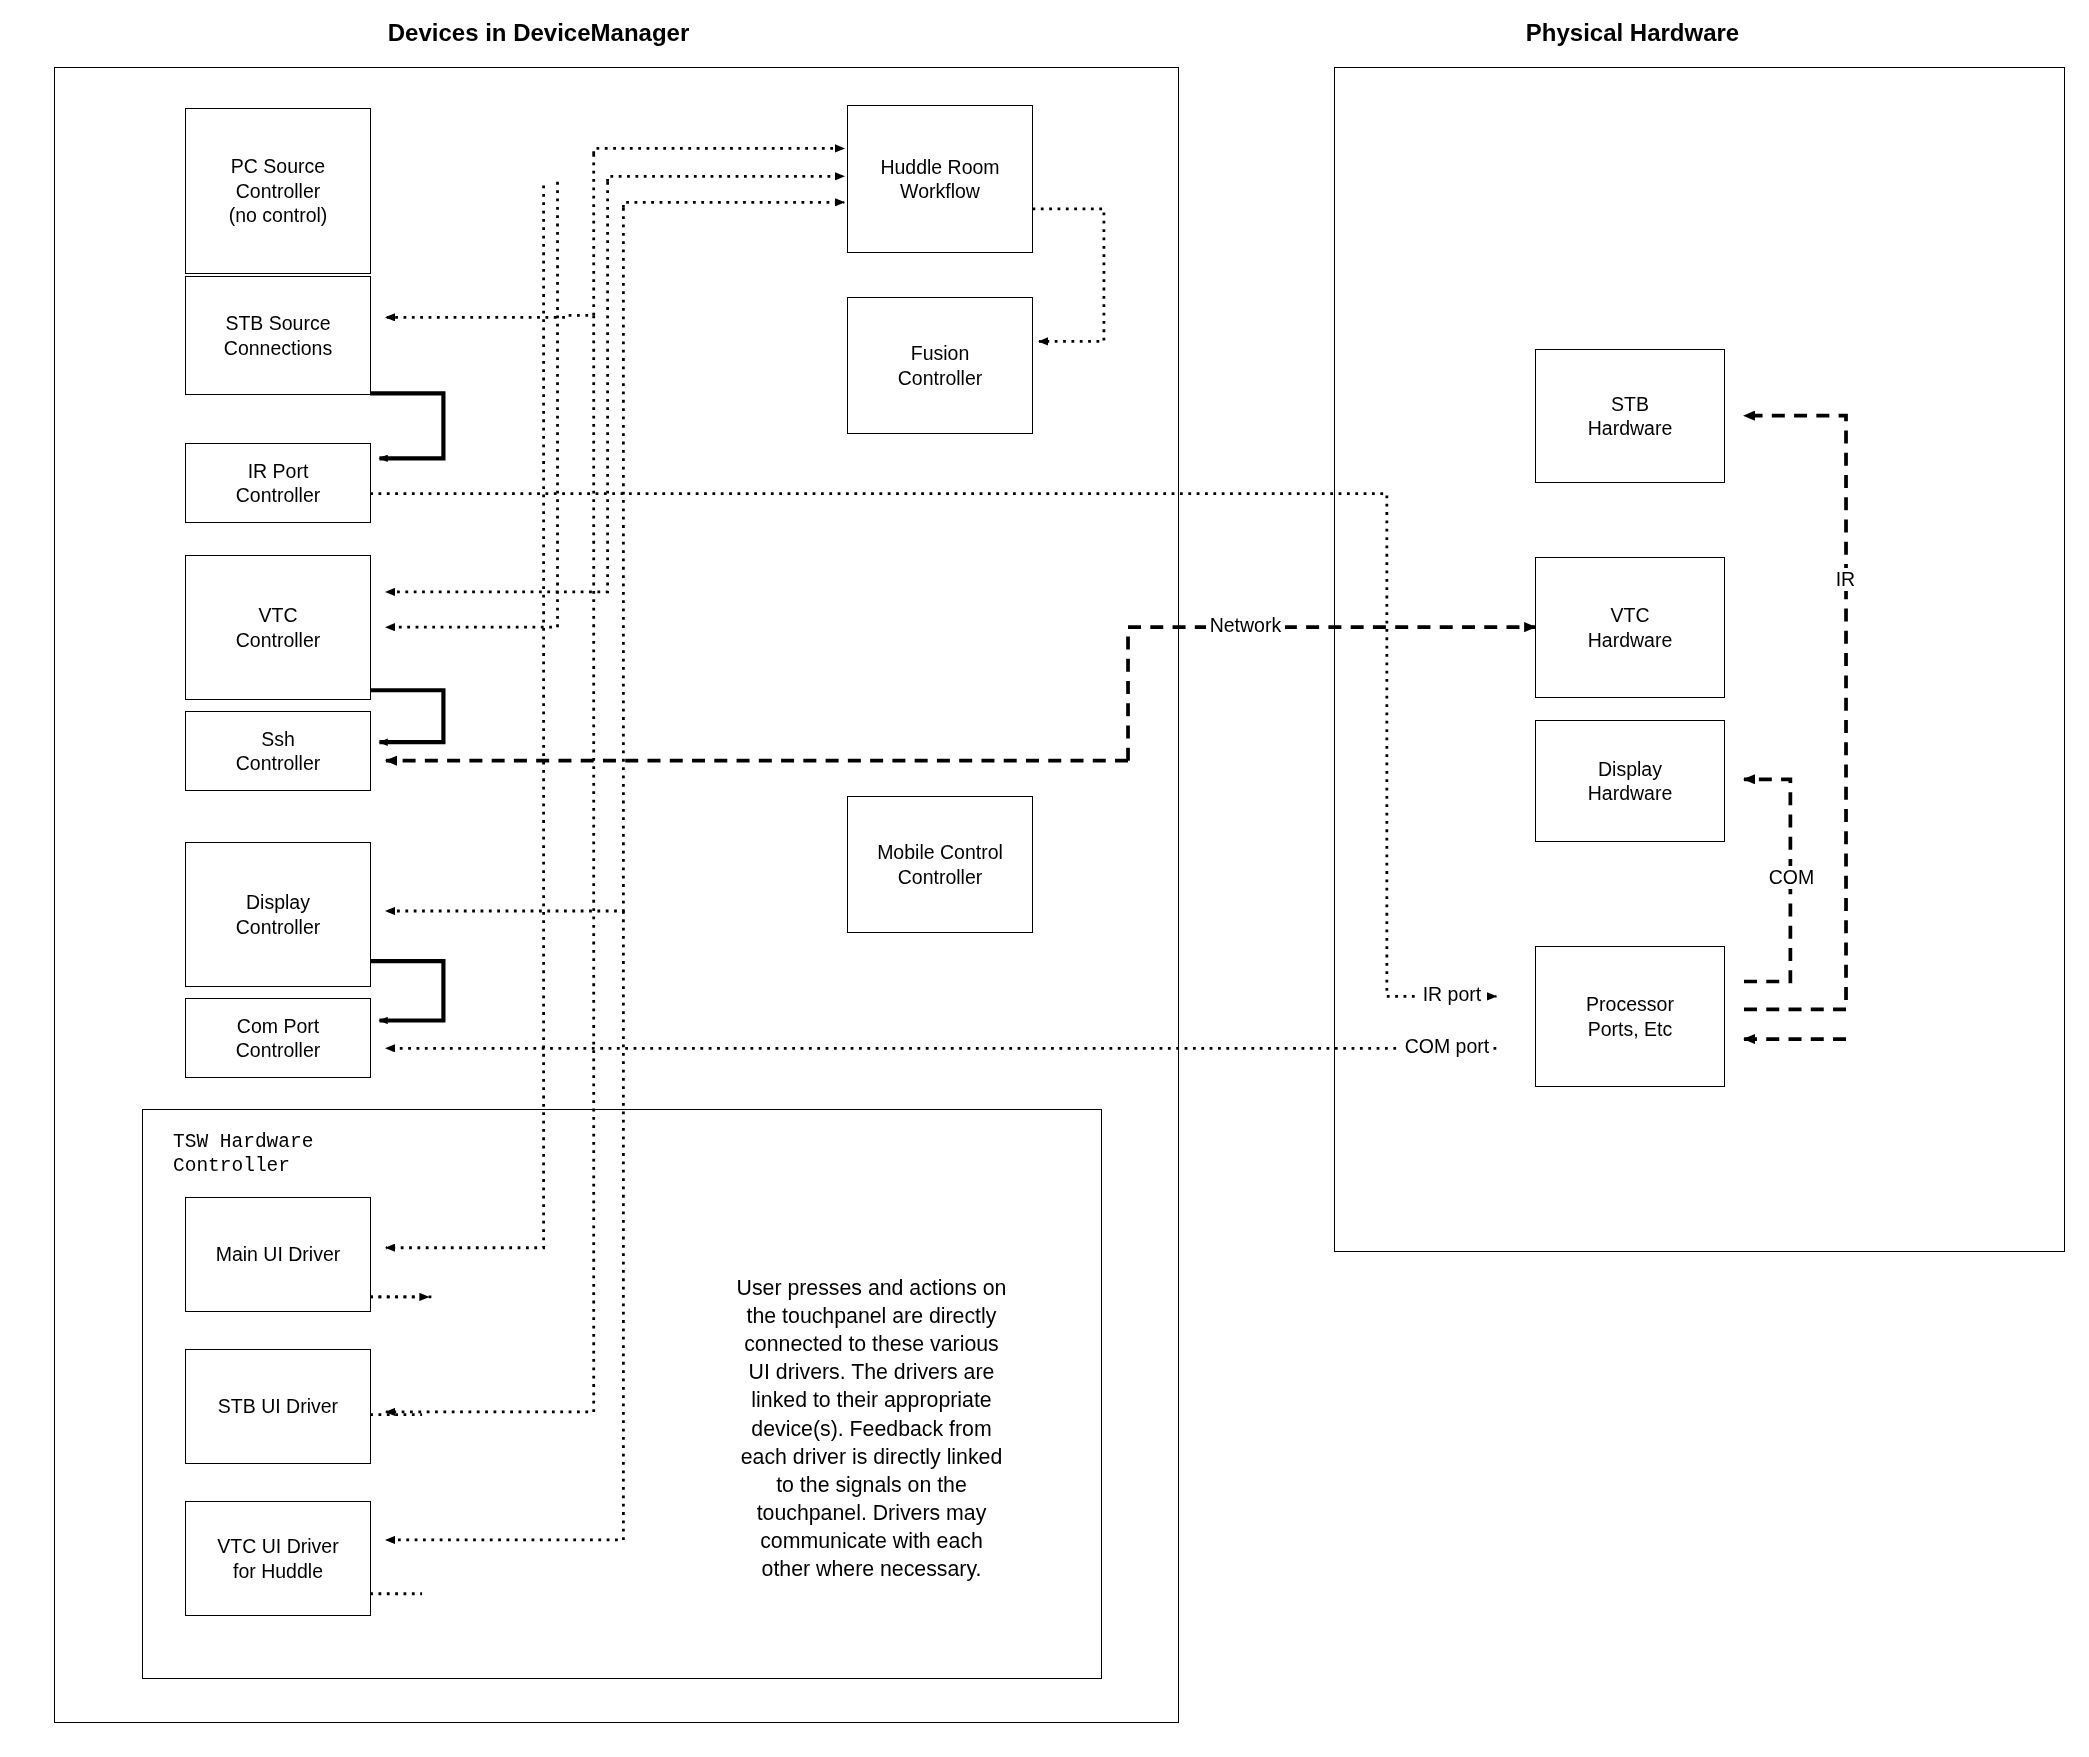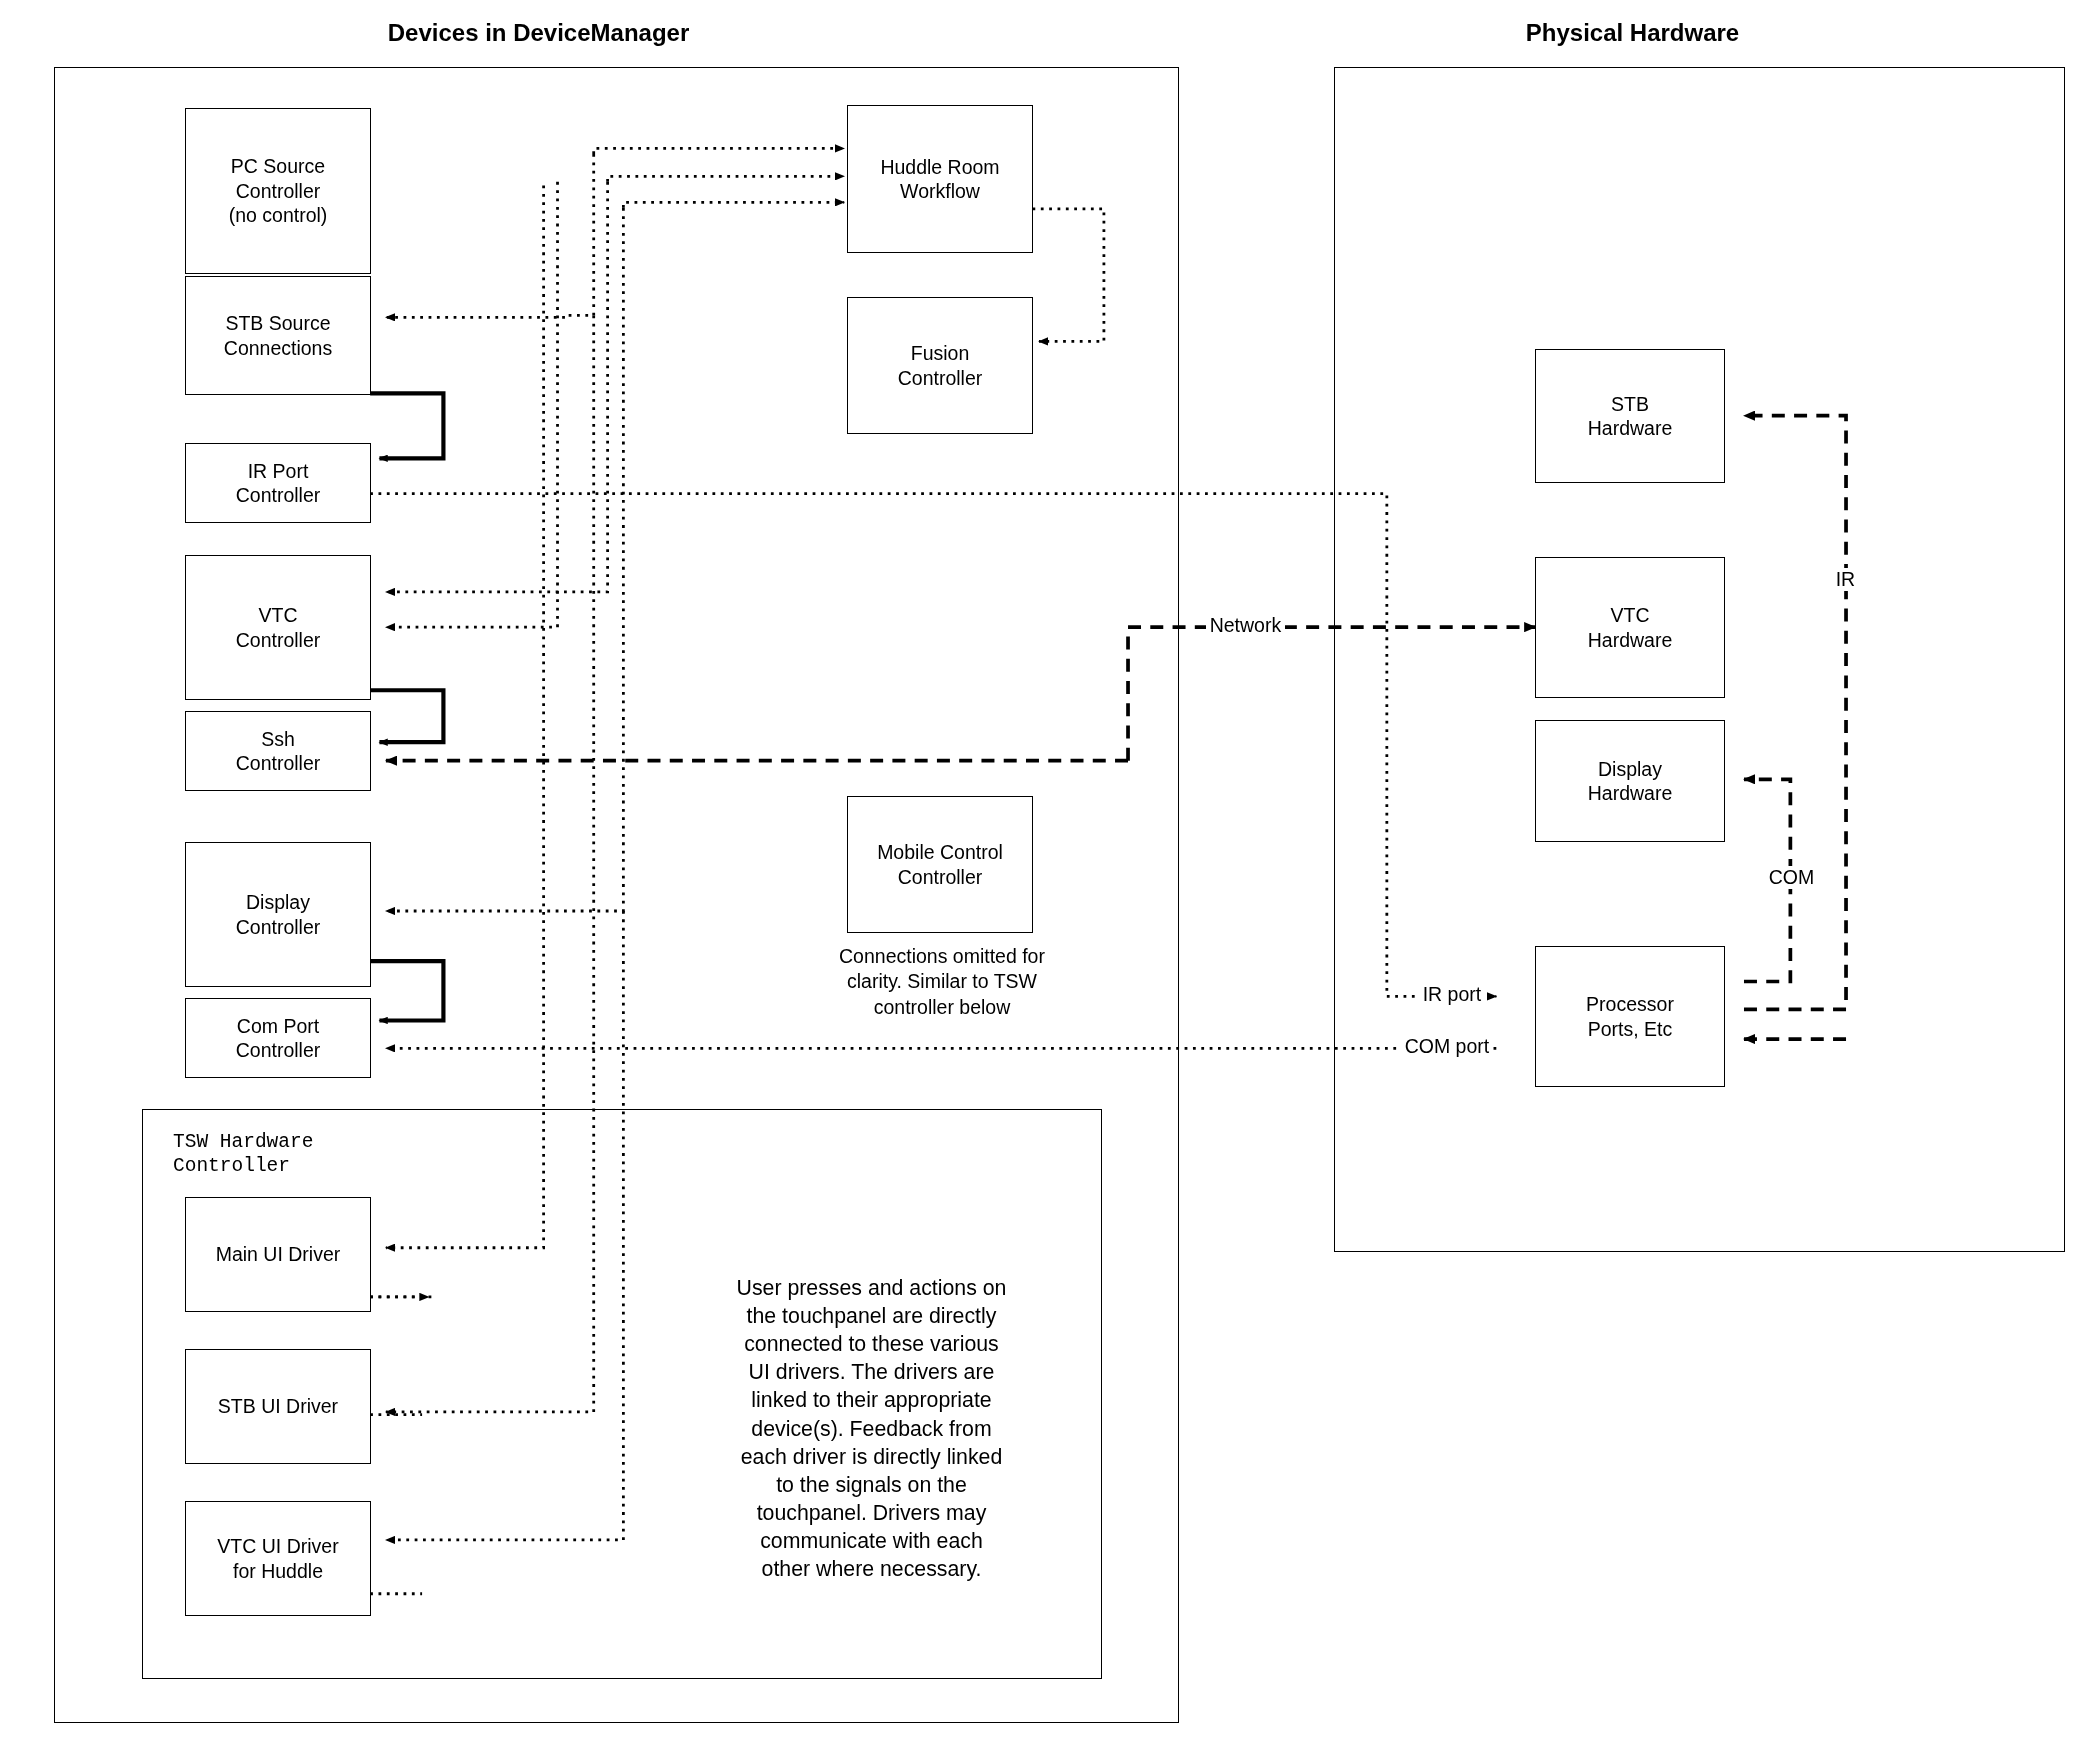--- a/index.html
+++ b/index.html
@@ -174,23 +174,20 @@
 Controller</div>
   <div class="node" style="left:185px; top:998px; width:186px; height:80px;">Com Port
 Controller</div>
 
   <div class="node" style="left:847px; top:105px; width:186px; height:148px;">Huddle Room
 Workflow</div>
   <div class="node" style="left:847px; top:297px; width:186px; height:137px;">Fusion
 Controller</div>
   <div class="node" style="left:847px; top:796px; width:186px; height:137px;">Mobile Control
 Controller</div>
-  <div class="free-text" style="left:812px; top:944px; width:260px;">Connections omitted for
-clarity. Similar to TSW
-controller below</div>
 
   <div class="node" style="left:185px; top:1197px; width:186px; height:115px;">Main UI Driver</div>
   <div class="node" style="left:185px; top:1349px; width:186px; height:115px;">STB UI Driver</div>
   <div class="node" style="left:185px; top:1501px; width:186px; height:115px;">VTC UI Driver
 for Huddle</div>
 
   <div class="note-text" style="left:700px; top:1234px; width:343px;">User presses and actions on
 the touchpanel are directly
 connected to these various
 UI drivers.  The drivers are

